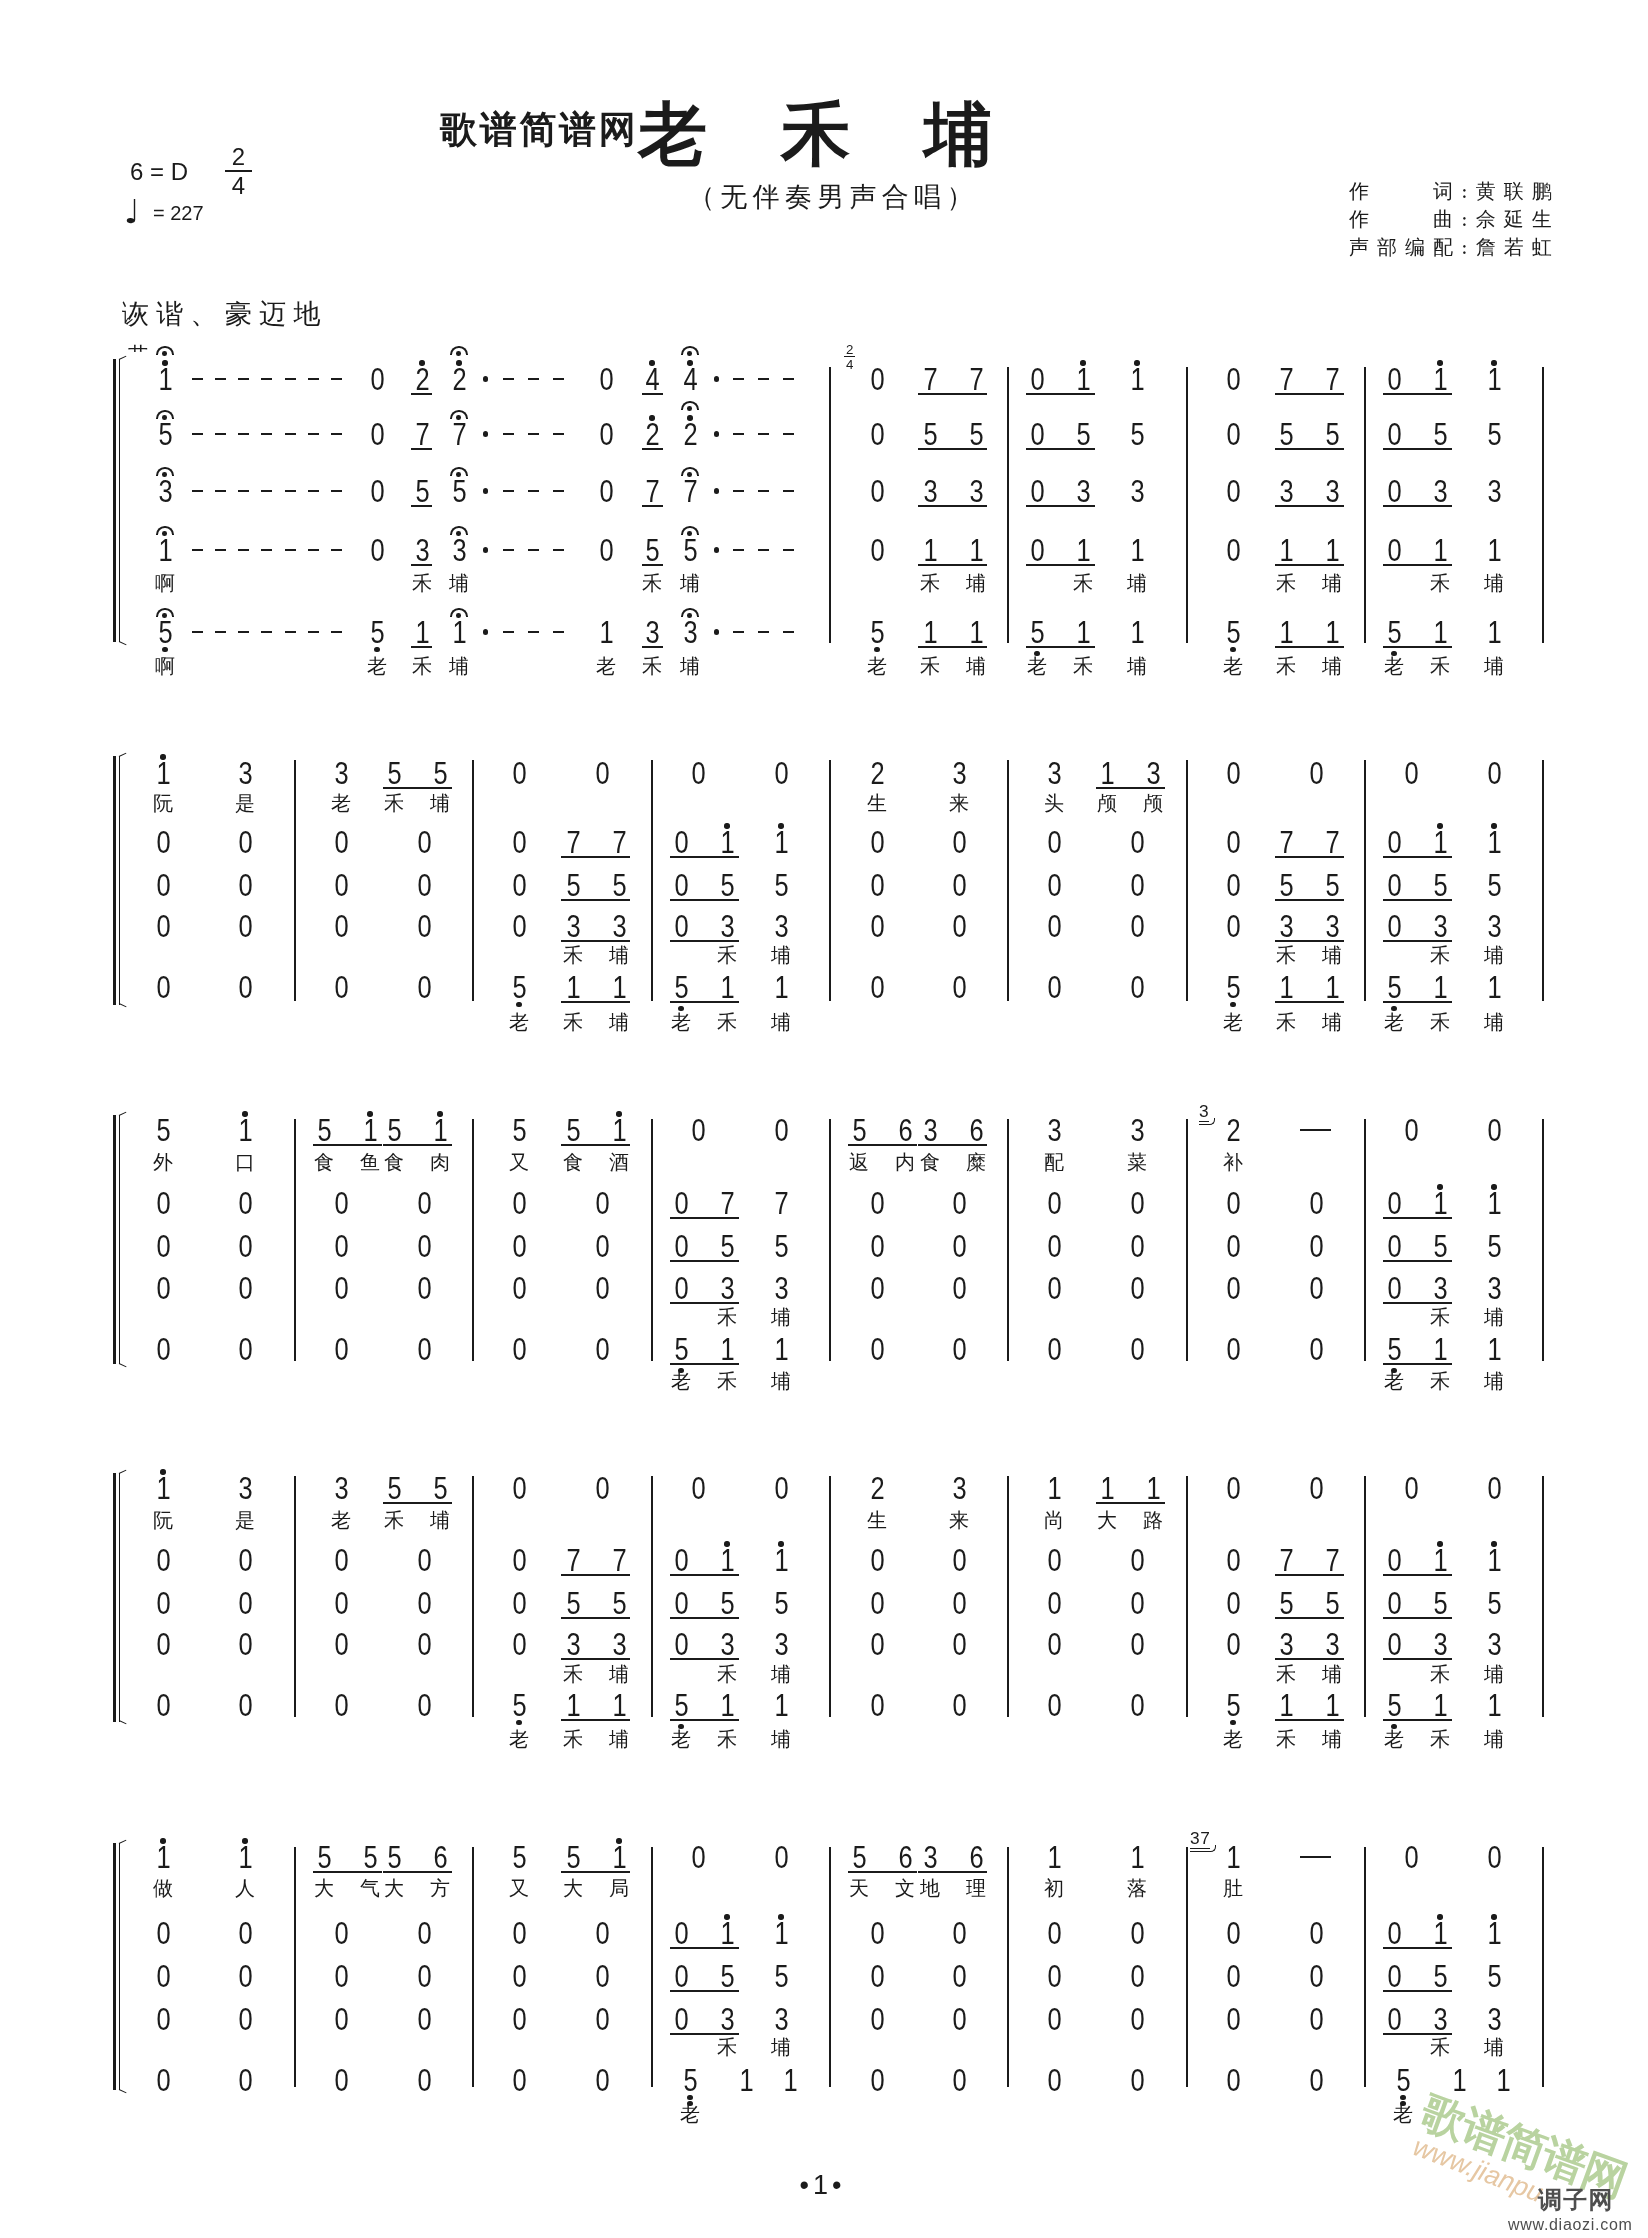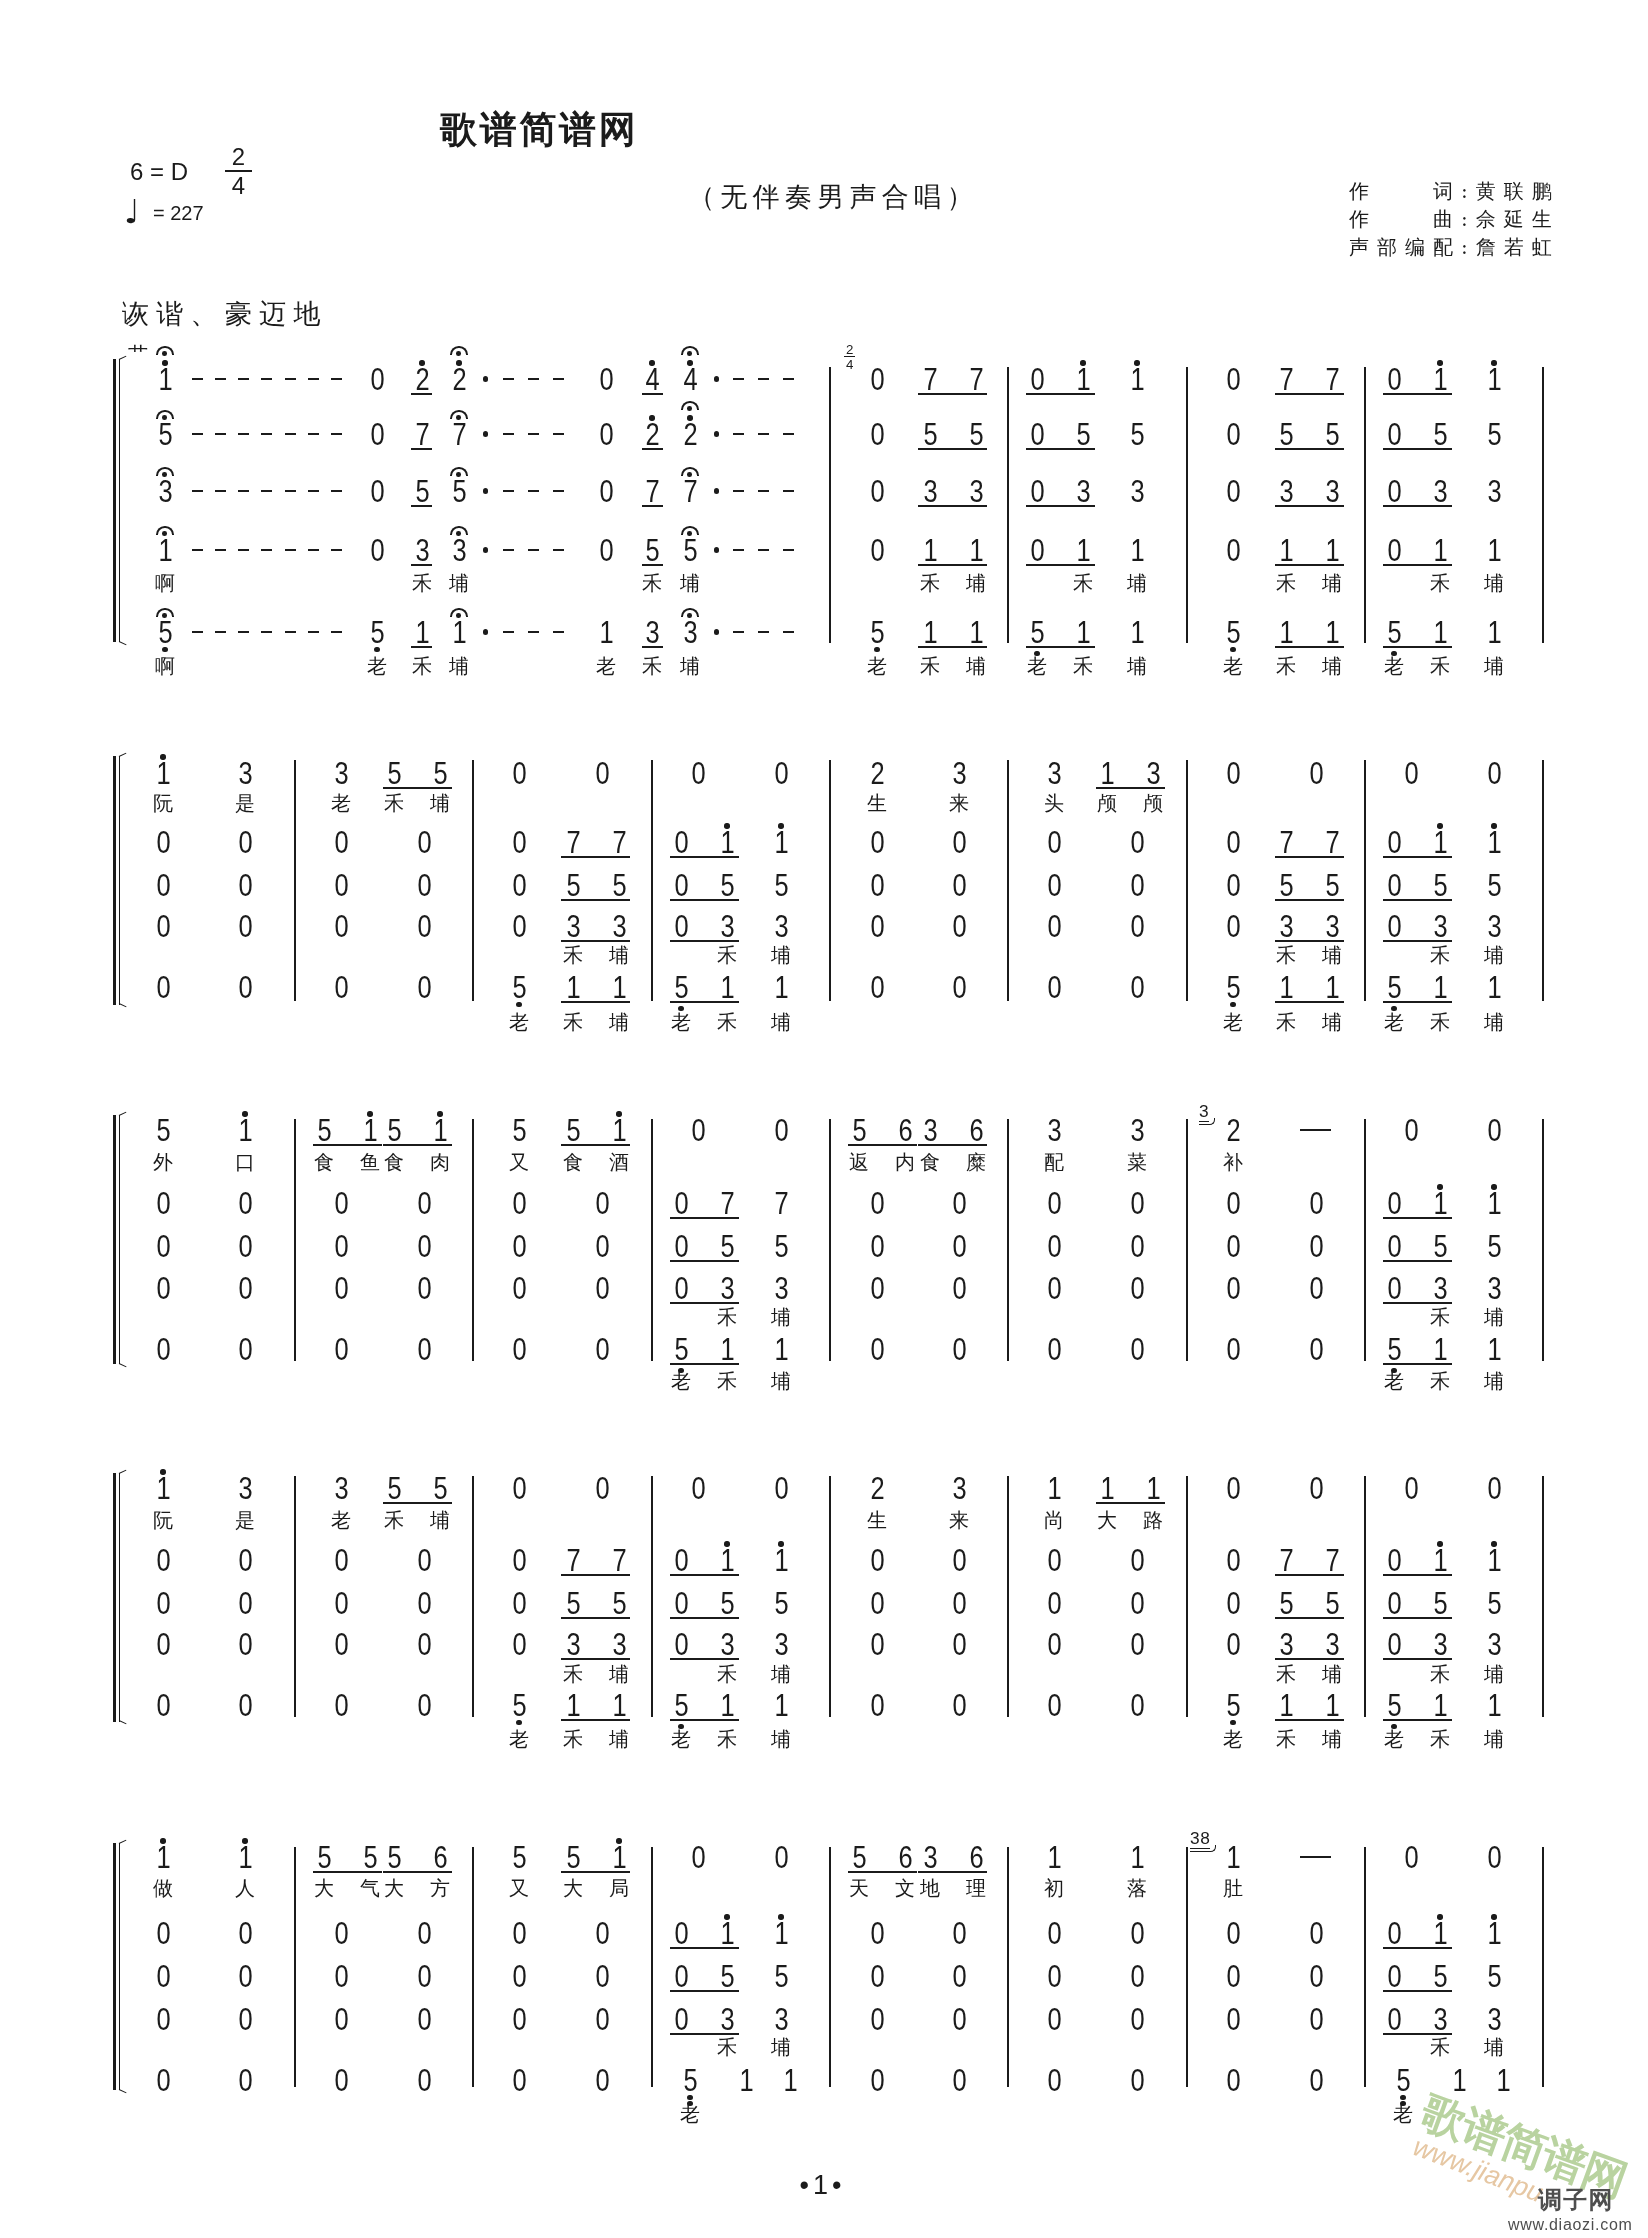--- a/index.html
+++ b/index.html
@@ -47,20 +47,21 @@
   .wm-url{left:1409px;top:2160px;width:160px;font-size:27px;line-height:29px;font-style:italic;transform:rotate(21deg);font-family:"Liberation Sans",sans-serif;}
   .wm-brand{left:1538px;top:2188px;font-size:24px;line-height:25px;font-weight:bold;letter-spacing:1.3px;font-family:"DejaVu Sans",sans-serif;}
   .wm-brand-url{left:1508px;top:2216px;font-size:16px;line-height:17.3px;letter-spacing:0.7px;font-family:"Liberation Sans",sans-serif;}
 </style>
 </head>
 <body>
 
 <div class="page">
 
   <div class="a genre">歌谱简谱网</div>
+  <div class="a title">老禾埔</div>
   <div class="a subtitle">（无伴奏男声合唱）</div>
 
   <div class="a key">6 = D</div>
   <div class="a ts ts-num">2</div>
   <div class="a ts-line"></div>
   <div class="a ts ts-den">4</div>
   <div class="a tempo-note">♩</div>
   <div class="a tempo-val">= 227</div>
 
   <div class="a credit" style="top:179px">作　　词:黄联鹏</div>
@@ -821,21 +822,21 @@
         <div class="ly" style="left: 905px; top: 1888px;">文</div>
         <div class="nt" style="left: 930px; top: 1857px;"><span class="dg">3</span></div>
         <div class="ly" style="left: 930px; top: 1888px;">地</div>
         <div class="nt" style="left: 976px; top: 1857px;"><span class="dg">6</span></div>
         <div class="ly" style="left: 976px; top: 1888px;">理</div>
         <div class="nt" style="left: 1054px; top: 1857px;"><span class="dg">1</span></div>
         <div class="ly" style="left: 1054px; top: 1888px;">初</div>
         <div class="nt" style="left: 1137px; top: 1857px;"><span class="dg">1</span></div>
         <div class="ly" style="left: 1137px; top: 1888px;">落</div>
         <div class="nt" style="left: 1233px; top: 1857px;"><span class="dg">1</span></div>
-        <div class="grace" style="left: 1190px; top: 1830px;">38</div>
+        <div class="grace" style="left: 1190px; top: 1830px;">37</div>
         <div class="gline" style="left: 1190px; top: 1848px; width: 20px;"></div>
         <div class="gline" style="left: 1190px; top: 1851px; width: 20px;"></div>
         <div class="gslur" style="left: 1208px; top: 1845px;"></div>
         <div class="ly" style="left: 1233px; top: 1888px;">肚</div>
         <div class="dash" style="left: 1300px; top: 1856px; width: 31px;"></div>
         <div class="nt" style="left: 1411px; top: 1857px;"><span class="dg">0</span></div>
         <div class="nt" style="left: 1494px; top: 1857px;"><span class="dg">0</span></div>
         <div class="nt" style="left: 163px; top: 1933px;"><span class="dg">0</span></div>
         <div class="nt" style="left: 245px; top: 1933px;"><span class="dg">0</span></div>
         <div class="nt" style="left: 341px; top: 1933px;"><span class="dg">0</span></div>

